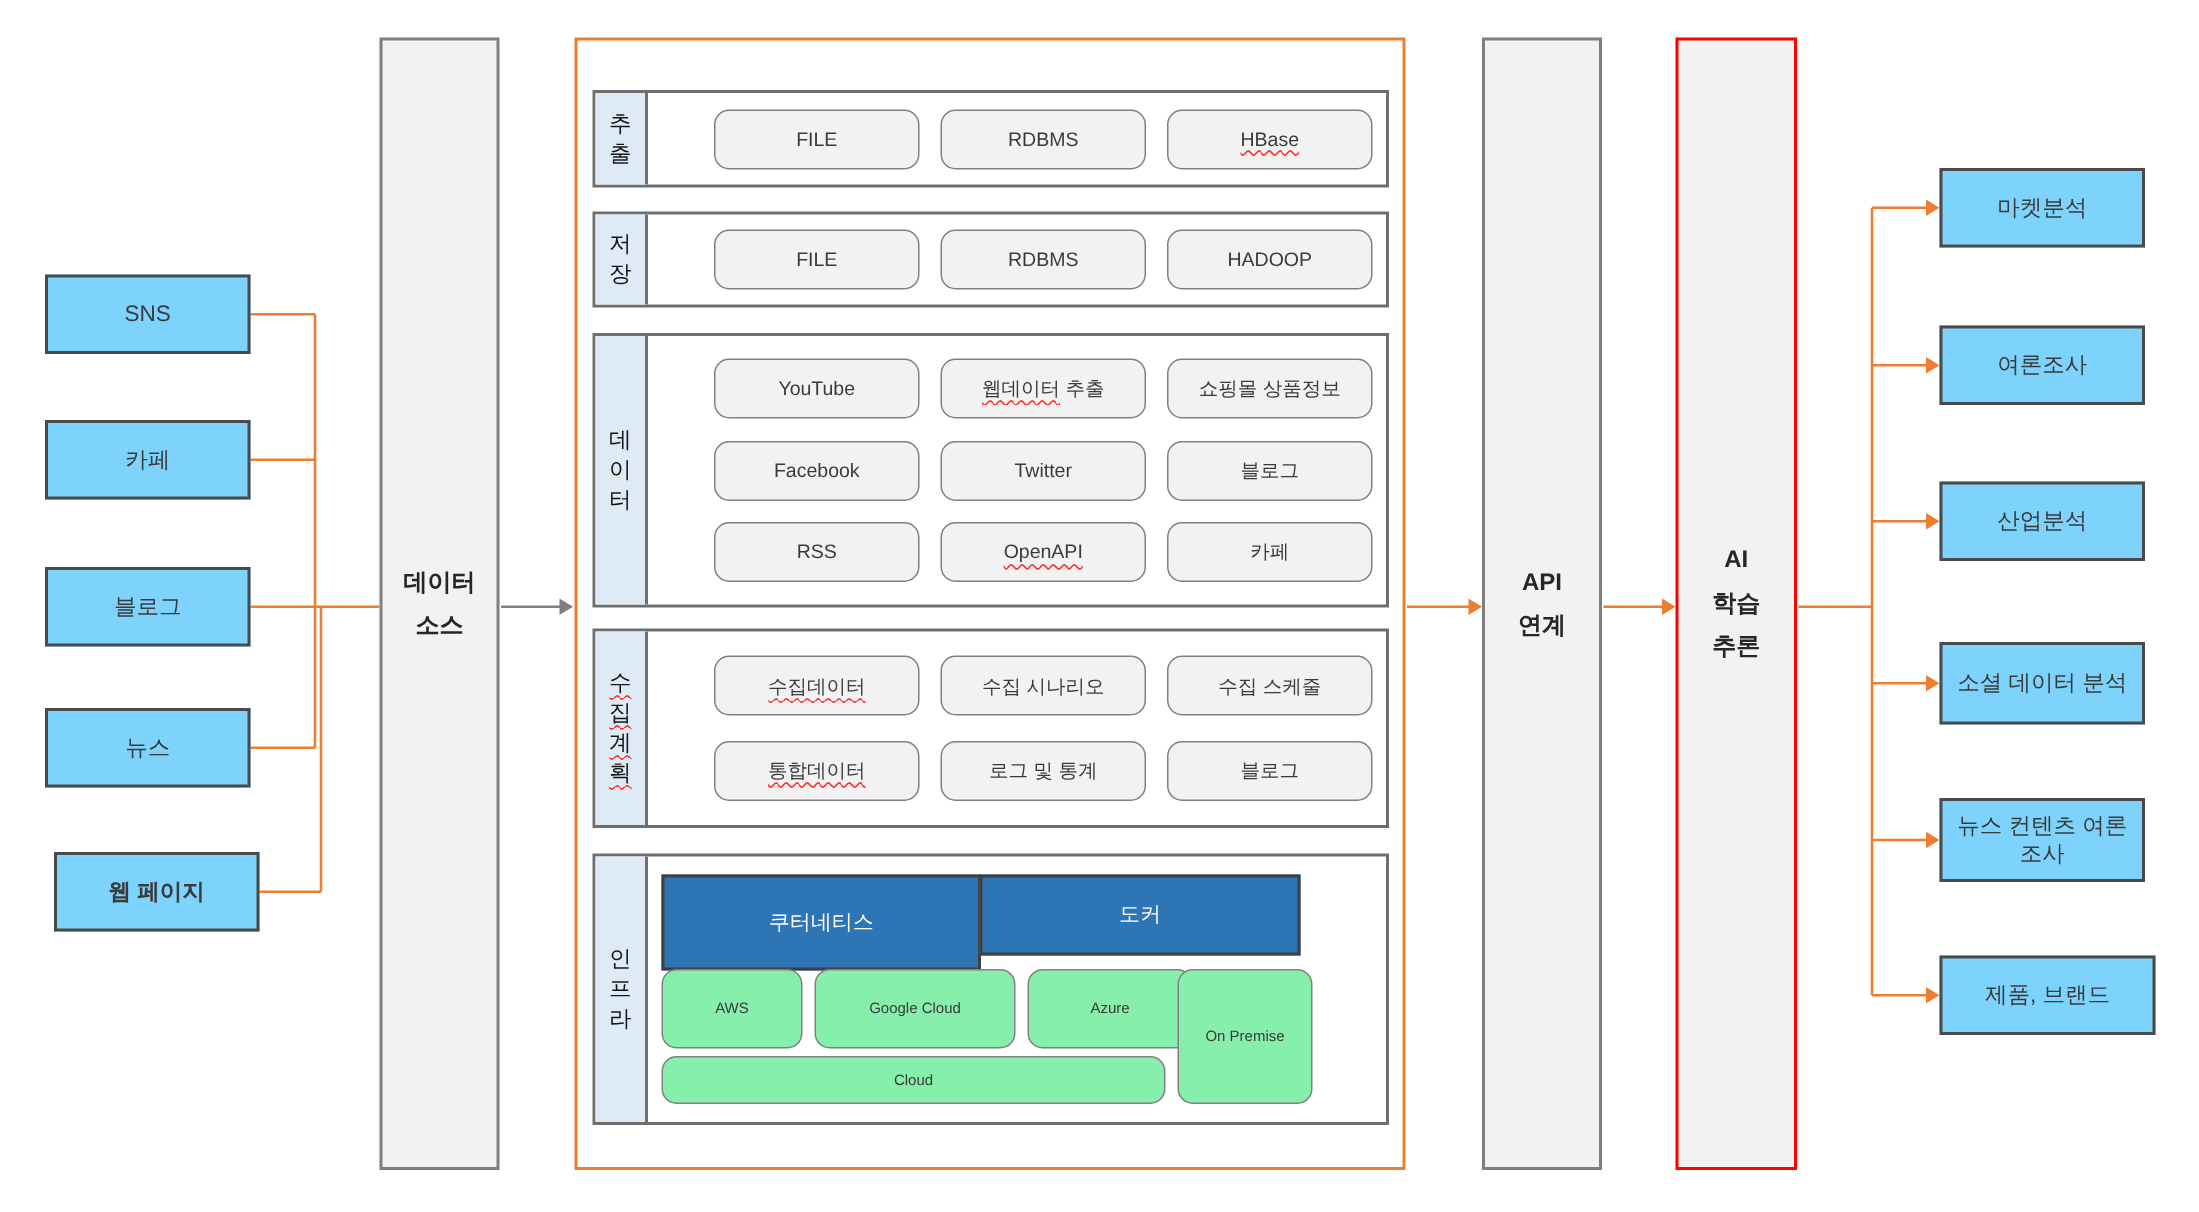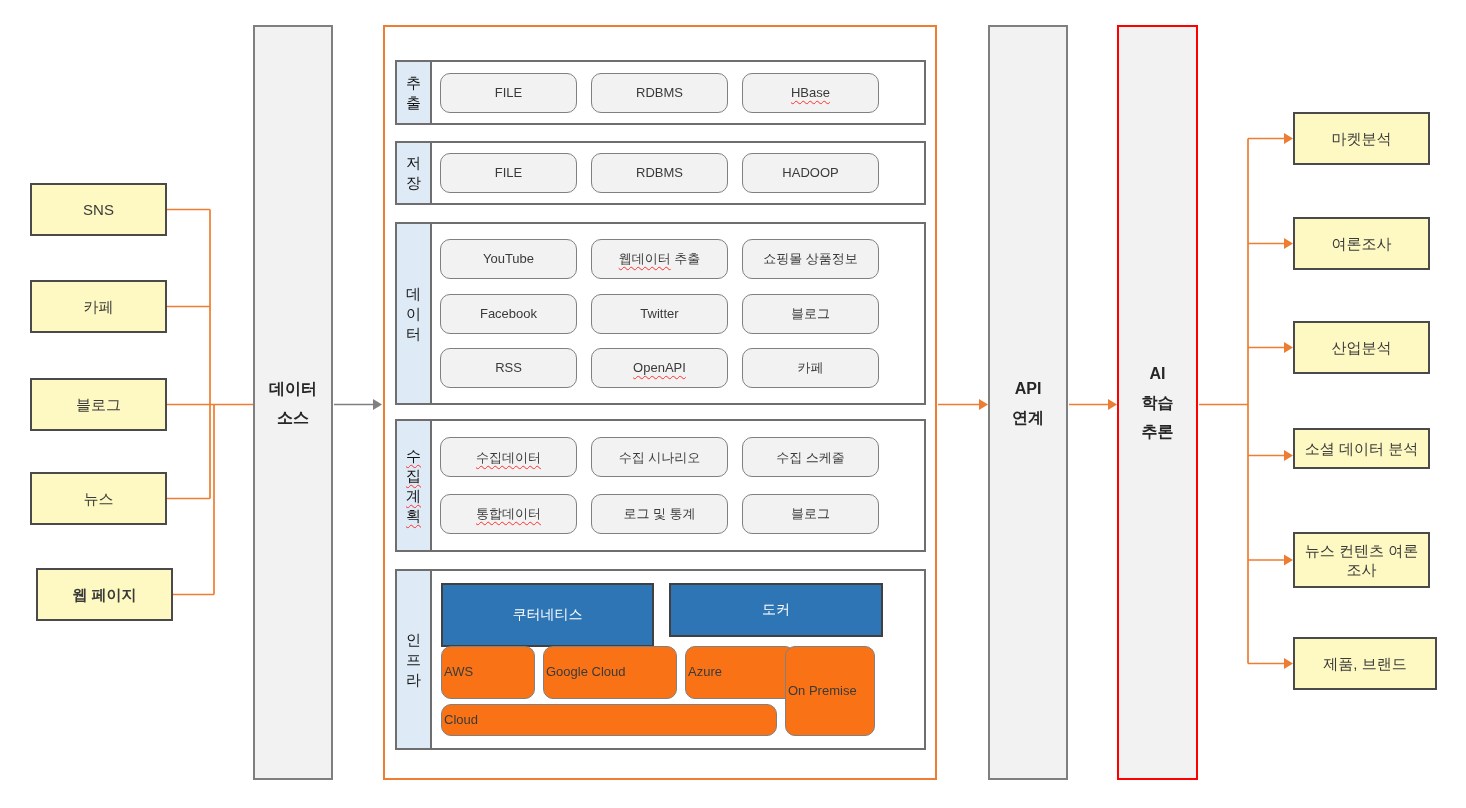--- a/index.html
+++ b/index.html
@@ -4,21 +4,21 @@
 <style>
   html,body{margin:0;padding:0;background:#ffffff;}
   #canvas{
     position:relative;width:1466px;height:808px;background:#ffffff;overflow:hidden;
     font-family:"Liberation Sans","DejaVu Sans",sans-serif;color:#3a3a3a;
   }
   #connector-layer{position:absolute;left:0;top:0;width:1466px;height:808px;}
 
   
   .ybox{
-    position:absolute;box-sizing:border-box;background:#fef9c3;border:2px solid #4a4a4a;
+    position:absolute;box-sizing:border-box;background:#7dd3fc;border:2px solid #4a4a4a;
     display:flex;align-items:center;justify-content:center;text-align:center;
     font-size:15px;color:#3a3a3a;line-height:1.3;padding:2px 4px;
   }
 
   
   .vcol{
     position:absolute;box-sizing:border-box;background:#F2F2F2;border:2px solid #7f7f7f;
     display:flex;flex-direction:column;align-items:center;justify-content:center;
     font-weight:bold;font-size:16px;color:#262626;text-align:center;
   }
@@ -32,34 +32,34 @@
     position:absolute;box-sizing:border-box;left:10px;width:531px;background:#ffffff;
     border:2px solid #6e6e6e;display:flex;
   }
   .plabel{
     box-sizing:border-box;width:35px;background:#DEEBF7;border-right:2px solid #6e6e6e;
     display:flex;flex-direction:column;align-items:center;justify-content:center;
     font-size:15px;color:#141414;flex:none;
   }
   .plabel span{display:block;line-height:20px;}
   .pcontent{flex:1;display:flex;flex-direction:column;justify-content:space-evenly;}
-  .brow{display:flex;gap:14px;padding-left:8px;}
+  .brow{display:flex;gap:14px;padding-left:8px;margin-left:36px;}
   .rbox{
     box-sizing:border-box;width:137px;height:40px;background:#F2F2F2;border:1.5px solid #808080;
     border-radius:10px;display:flex;align-items:center;justify-content:center;
     font-size:13px;color:#3a3a3a;text-align:center;line-height:1.2;white-space:pre-wrap;
   }
   .blue-box{
     position:absolute;box-sizing:border-box;background:#2E75B6;border:2px solid #404040;
     color:#ffffff;font-size:14px;display:flex;align-items:center;justify-content:center;
   }
   .infra-box{
-    position:absolute;box-sizing:border-box;background:#f97316;border:1.5px solid #808080;
-    border-radius:10px;display:flex;align-items:center;justify-content:flex-start;
-    font-size:13px;color:#3a3a3a;text-align:center;line-height:1.3;padding:2px;
+    position:absolute;box-sizing:border-box;background:#86efac;border:1.5px solid #808080;
+    border-radius:10px;display:flex;align-items:center;justify-content:center;
+    font-size:10px;color:#3a3a3a;text-align:center;line-height:1.3;padding:2px;
   }
   
   .sp{
     text-decoration-line:underline;text-decoration-style:wavy;
     text-decoration-color:#ff2d2d;text-decoration-thickness:1px;text-underline-offset:3px;
   }
 </style>
 </head>
 <body>
 
@@ -187,21 +187,21 @@
       </div>
       <div class="prow" style="top: 542px; height: 181px;">
         <div class="plabel">
           <span>인</span>
           <span>프</span>
           <span>라</span>
         </div>
         <div class="blue-box" style="left: 44px; top: 12px; width: 213px; height: 64px;">
           <span>쿠터네티스</span>
         </div>
-        <div class="blue-box" style="left: 272px; top: 12px; width: 214px; height: 54px;">
+        <div class="blue-box" style="left: 256px; top: 12px; width: 214px; height: 54px;">
           <span>도커</span>
         </div>
         <div class="infra-box" style="left: 44px; top: 75px; width: 94px; height: 53px;">
           <span>AWS</span>
         </div>
         <div class="infra-box" style="left: 146px; top: 75px; width: 134px; height: 53px;">
           <span>Google Cloud</span>
         </div>
         <div class="infra-box" style="left: 288px; top: 75px; width: 110px; height: 53px;">
           <span>Azure</span>
@@ -226,21 +226,21 @@
   <div id="outputs-layer">
       <div class="ybox" style="left: 1293px; top: 112px; width: 137px; height: 53px;">
         <span>마켓분석</span>
       </div>
       <div class="ybox" style="left: 1293px; top: 217px; width: 137px; height: 53px;">
         <span>여론조사</span>
       </div>
       <div class="ybox" style="left: 1293px; top: 321px; width: 137px; height: 53px;">
         <span>산업분석</span>
       </div>
-      <div class="ybox" style="left: 1293px; top: 428px; width: 137px; height: 41px;">
+      <div class="ybox" style="left: 1293px; top: 428px; width: 137px; height: 55px;">
         <span>소셜 데이터 분석</span>
       </div>
       <div class="ybox" style="left: 1293px; top: 532px; width: 137px; height: 56px;">
         <span>뉴스 컨텐츠 여론조사</span>
       </div>
       <div class="ybox" style="left: 1293px; top: 637px; width: 144px; height: 53px;">
         <span>제품, 브랜드</span>
       </div>
     </div>
 </div>

